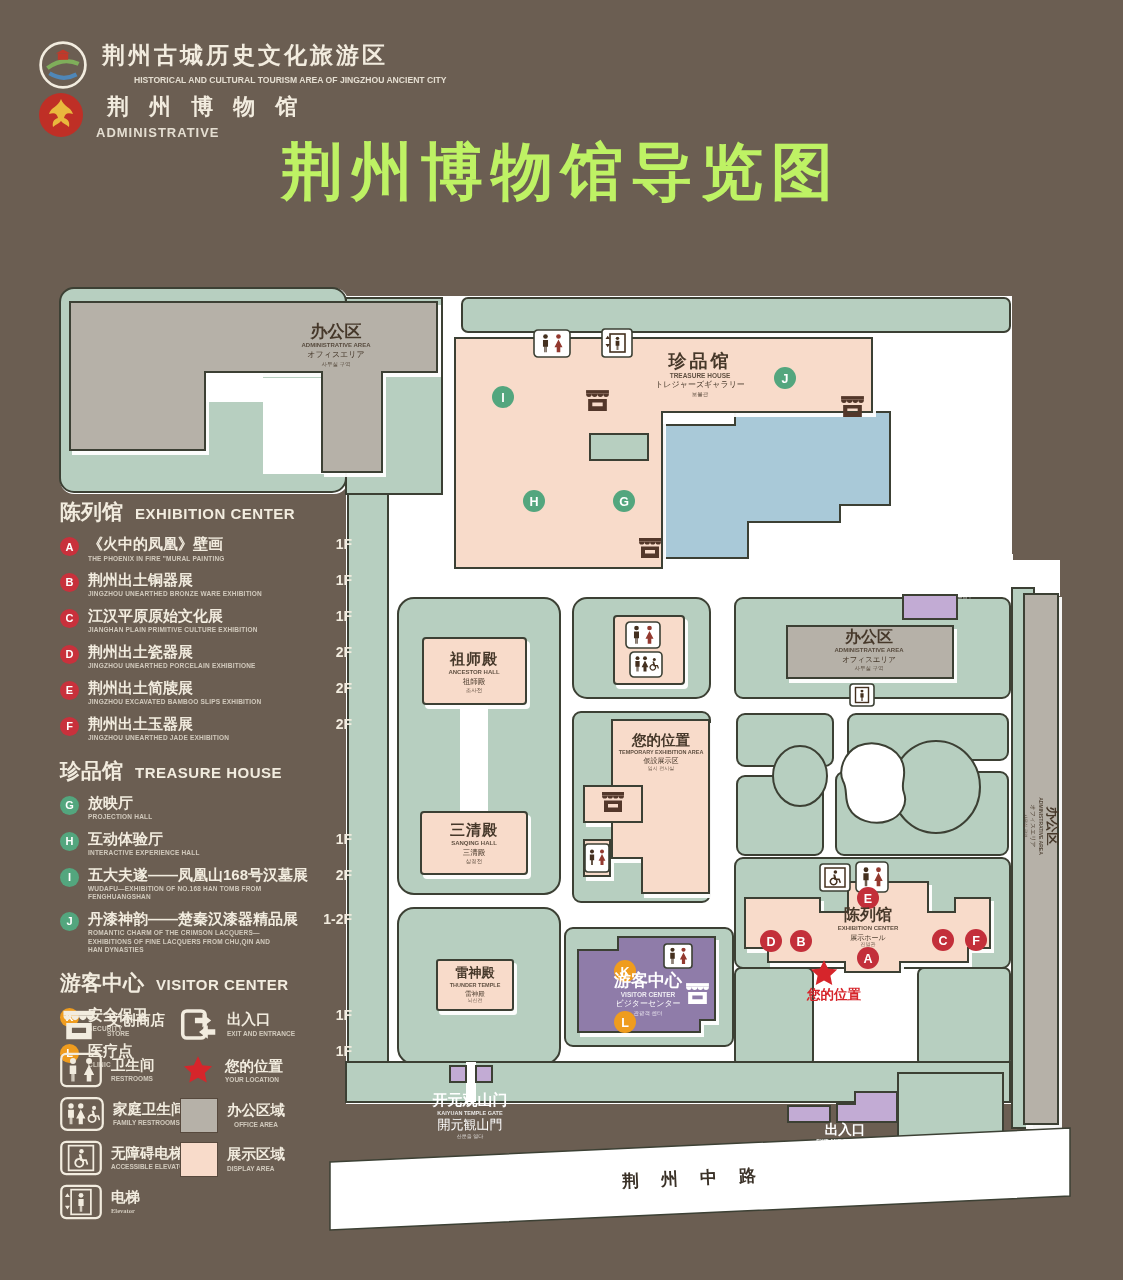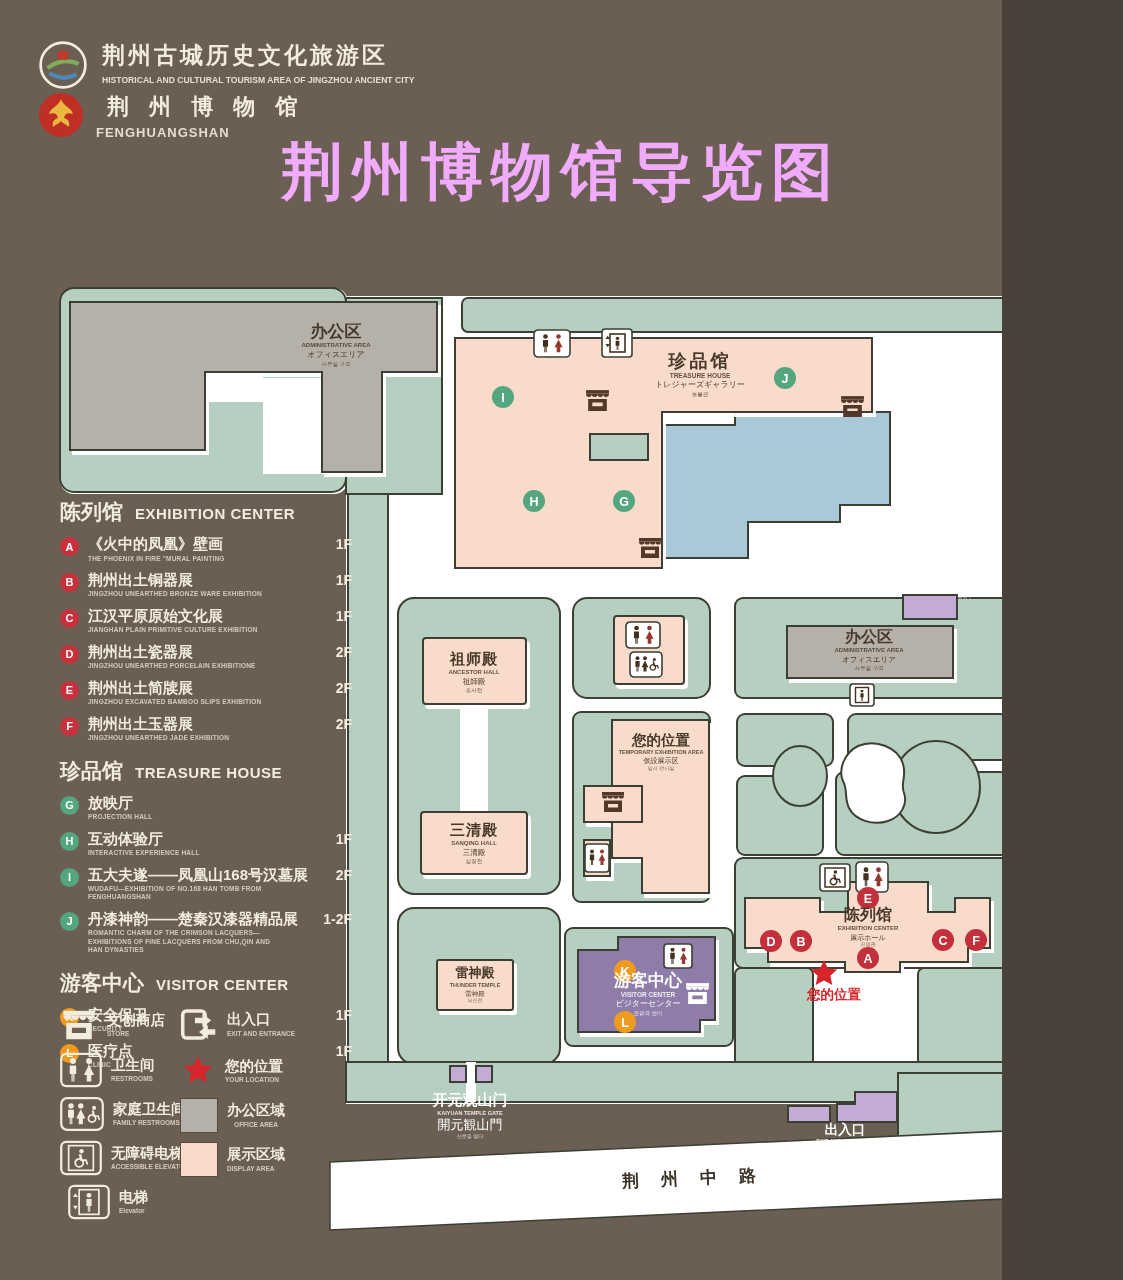--- a/index.html
+++ b/index.html
@@ -1,27 +1,27 @@
 <!DOCTYPE html>
 <html><head>
 <meta charset="utf-8">
 <style>
   html,body{margin:0;padding:0;background:#4a423a;}
   #stage{
-    position:relative;width:1002px;height:1280px;overflow:hidden;
+    position:relative;width:1123px;height:1280px;overflow:hidden;
     background:#6b5e52;
     font-family:"Liberation Sans","DejaVu Sans",sans-serif;
     color:#f2ecdf;
   }
   
   .hlogo{position:absolute;display:flex;align-items:flex-start;}
   .hl-text .l1{font-weight:bold;letter-spacing:3px;}
   .hl-text .l2{font-weight:bold;opacity:.9;}
   #title-zh{position:absolute;left:561px;top:172px;transform:translate(-50%,-50%);
-    font-size:62px;font-weight:bold;letter-spacing:8px;color:#f0abfc;white-space:nowrap;font-family:Liberation Serif, serif;}
+    font-size:62px;font-weight:bold;letter-spacing:8px;color:#bef264;white-space:nowrap;font-family:Liberation Serif, serif;}
   #title-en{position:absolute;left:561px;top:232px;transform:translate(-50%,-50%);
     font-size:28px;font-weight:bold;letter-spacing:3px;color:#fbf8ef;white-space:nowrap;}
   
   #sidebar{position:absolute;left:60px;top:498px;width:292px;}
   .lg-head{display:flex;align-items:baseline;gap:12px;margin:14px 0 10px 0;}
   .lg-head-zh{font-size:21px;font-weight:bold;}
   .lg-head-en{font-size:15px;font-weight:bold;letter-spacing:.5px;}
   .lg-item{display:flex;align-items:flex-start;margin-bottom:9px;}
   .badge{flex:0 0 auto;width:19px;height:19px;border-radius:50%;margin-right:9px;margin-top:1px;
     display:flex;align-items:center;justify-content:center;
@@ -59,32 +59,32 @@
   <div class="hlogo" style="left:38px;top:40px;gap:14px;">
     <svg width="50" height="50" viewBox="0 0 48 48">
       <circle cx="24" cy="24" r="21.5" fill="none" stroke="#f2ecdf" stroke-width="2.6"></circle>
       <path d="M9 27 q15 -11 30 -4" stroke="#7fae5a" stroke-width="4" fill="none"></path>
       <path d="M11 32 q13 8 26 1" stroke="#4f87b8" stroke-width="4" fill="none"></path>
       <rect x="19" y="13" width="10" height="6" fill="#c0392b"></rect>
       <path d="M17 13 l7 -4 7 4 z" fill="#c0392b"></path>
     </svg>
     <div class="hl-text">
       <div class="l1" style="font-size:23px;">荆州古城历史文化旅游区</div>
-      <div class="l2" style="font-size:8.6px;margin-top:4px;">HISTORICAL AND CULTURAL TOURISM AREA OF JINGZHOU ANCIENT CITY</div>
+      <div class="l2" style="font-size:8.6px;margin-top:4px;margin-left:32px;">HISTORICAL AND CULTURAL TOURISM AREA OF JINGZHOU ANCIENT CITY</div>
     </div>
   </div>
 
   <div class="hlogo" style="left:38px;top:92px;gap:12px;">
     <svg width="46" height="46" viewBox="0 0 46 46">
       <circle cx="23" cy="23" r="22" fill="#bf2f26"></circle>
       <path d="M23 7 c-3 8 -10 8 -12 15 c6 -2 8 0 9 4 c-4 1 -6 4 -5 9 c3 -3 6 -3 8 -6 c2 3 5 3 8 6 c1 -5 -1 -8 -5 -9 c1 -4 3 -6 9 -4 c-2 -7 -9 -7 -12 -15 z" fill="#e9b83d"></path>
     </svg>
     <div class="hl-text">
       <div class="l1" style="font-size:22px;letter-spacing:7px;margin-left:11px;">荆 州 博 物 馆</div>
-      <div class="l2" style="font-size:13px;margin-top:3px;letter-spacing:1px;">FENGHUANGSHAN</div>
+      <div class="l2" style="font-size:13px;margin-top:3px;letter-spacing:1px;">ADMINISTRATIVE</div>
     </div>
   </div>
 
   <div id="title-zh">荆州博物馆导览图</div>
 
   <svg id="map-svg" width="1123" height="1280" viewBox="0 0 1123 1280">
     <defs>
       <symbol id="ic-man" viewBox="0 0 10 18">
         <circle cx="5" cy="2.4" r="2.2"></circle>
         <path d="M2.6 5.6 h4.8 v6.4 h-1.3 v5.4 h-0.9 v-5.4 h-0.4 v5.4 h-0.9 v-5.4 h-1.3 z"></path>
@@ -586,21 +586,21 @@
           <span class="fac-en">ACCESSIBLE ELEVATOR</span>
         </span>
     </div>
     <div class="fac-item" style="left:120px;top:134px;justify-content:flex-end;">
       <span class="sw" style="background:#f8dbca;"></span>
       <span class="fac-text">
           <span class="fac-zh">展示区域</span>
           <span class="fac-en">DISPLAY AREA</span>
         </span>
     </div>
-    <div class="fac-item" style="left:8px;top:176px;">
+    <div class="fac-item" style="left:0;top:176px;font-family:Liberation Serif, serif;">
       <svg width="42" height="36" viewBox="0 0 34 28">
         <rect x="1" y="1" width="32" height="26" rx="4" fill="none" stroke="#f2ecdf" stroke-width="1.8"></rect>
         <rect x="9" y="4" width="16" height="20" fill="none" stroke="#f2ecdf" stroke-width="1.4"></rect>
         <use href="#ic-man" x="12.5" y="6.5" width="9" height="16" fill="#f2ecdf"></use>
         <path d="M4 10 l2 -3 2 3 z M4 17 l2 3 2 -3 z" fill="#f2ecdf"></path>
       </svg>
       <span class="fac-text">
           <span class="fac-zh">电梯</span>
           <span class="fac-en">Elevator</span>
         </span>

